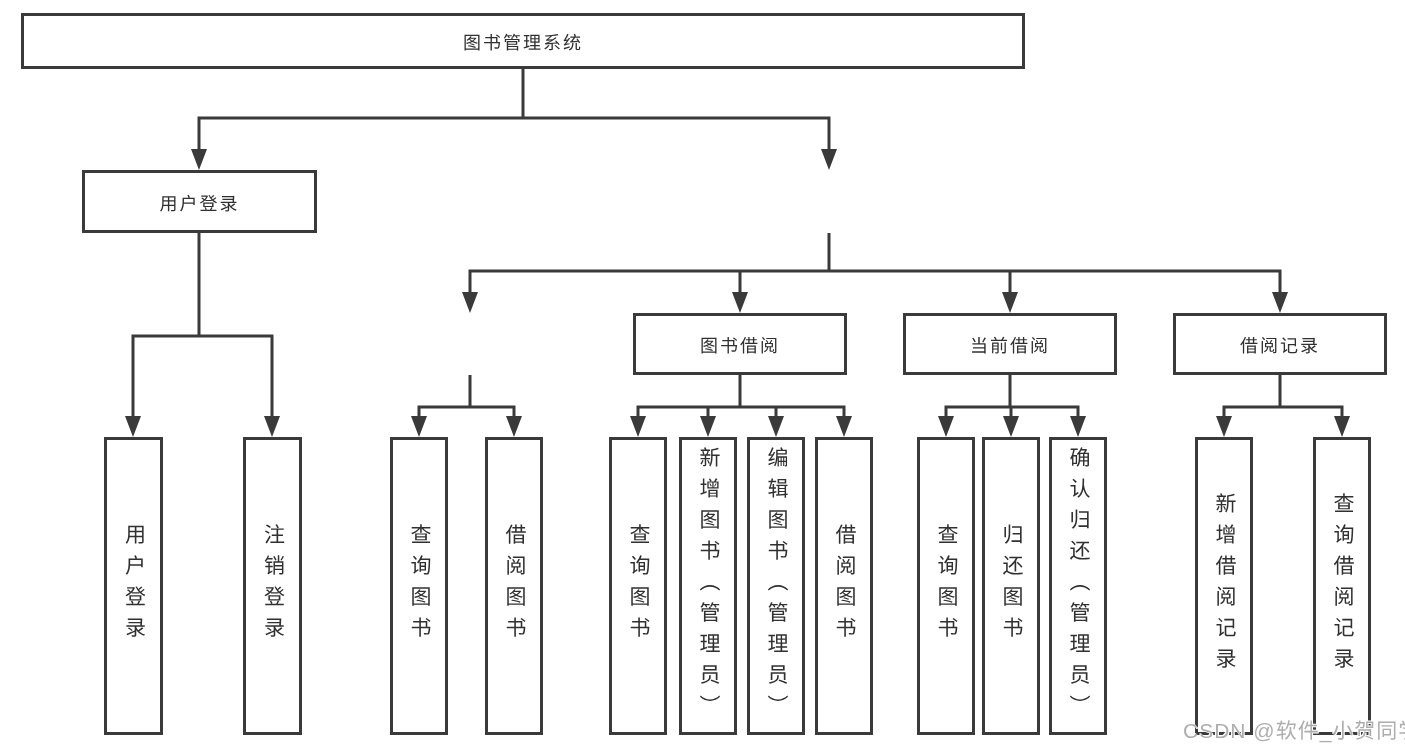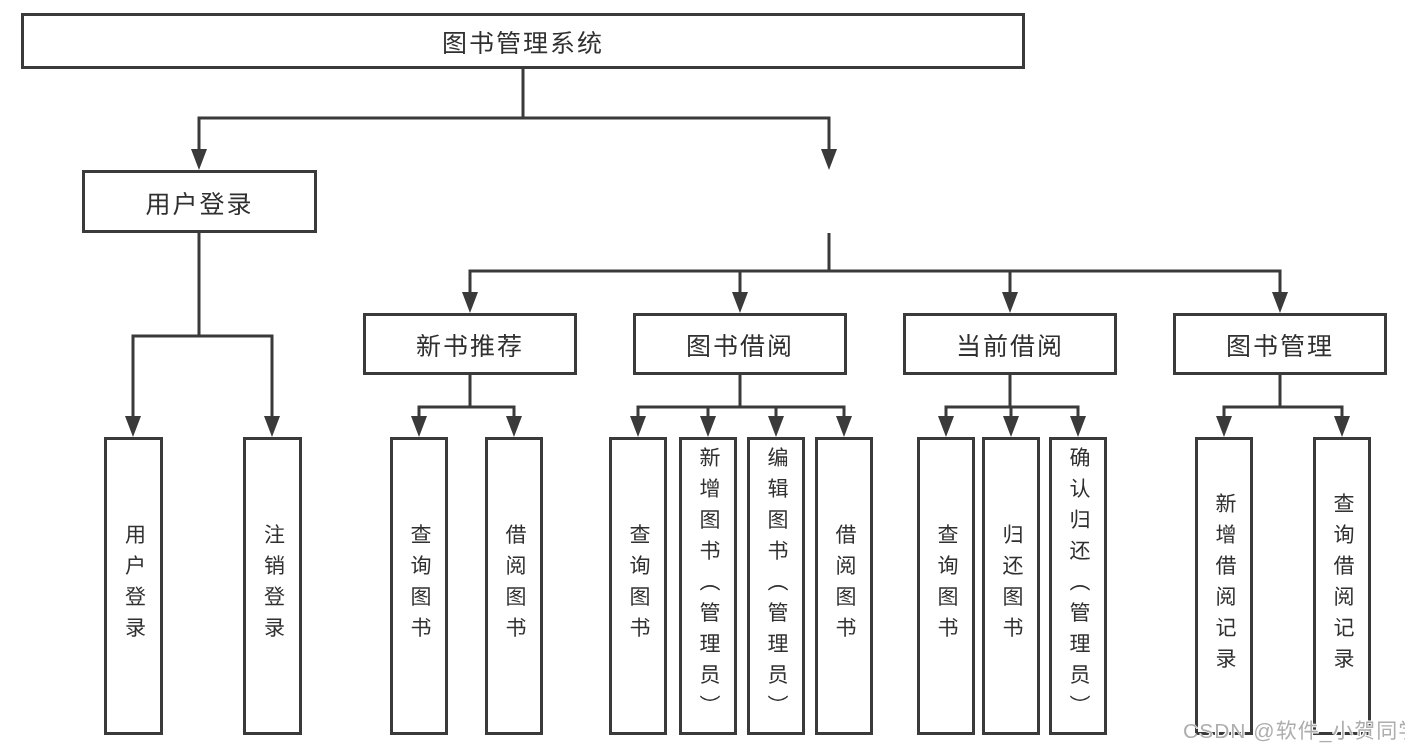--- a/index.html
+++ b/index.html
@@ -29,21 +29,21 @@
     display: flex;
     align-items: center;
     justify-content: center;
     z-index: 1;
   }
   .node .lbl {
     color: #303030;
     white-space: nowrap;
   }
   .node.h .lbl {
-    font-size: 25px;
+    font-size: 18px;
     letter-spacing: 2px;
   }
   .node.v .lbl {
     writing-mode: vertical-rl;
     text-orientation: mixed;
     font-size: 21px;
     letter-spacing: 10px;
     white-space: nowrap;
   }
   .watermark {
@@ -96,31 +96,28 @@
   </svg>
 
   <div class="node h" style="left:21px;top:13px;width:1004px;height:56px">
     <span class="lbl">图书管理系统</span>
   </div>
 
   <div class="node h" style="left:82px;top:170px;width:235px;height:63px">
     <span class="lbl">用户登录</span>
   </div>
 
-  <div class="node h" style="left:363px;top:313px;width:214px;height:62px">
-    <span class="lbl">新书推荐</span>
-  </div>
   <div class="node h" style="left:633px;top:313px;width:214px;height:62px">
     <span class="lbl">图书借阅</span>
   </div>
   <div class="node h" style="left:903px;top:313px;width:214px;height:62px">
     <span class="lbl">当前借阅</span>
   </div>
   <div class="node h" style="left:1173px;top:313px;width:214px;height:62px">
-    <span class="lbl">图书管理</span>
+    <span class="lbl">借阅记录</span>
   </div>
 
   <div class="node v" style="left:104px;top:437px;width:59px;height:298px">
     <span class="lbl">用户登录</span>
   </div>
   <div class="node v" style="left:243px;top:437px;width:59px;height:298px">
     <span class="lbl">注销登录</span>
   </div>
 
   <div class="node v" style="left:390px;top:437px;width:58px;height:298px">

